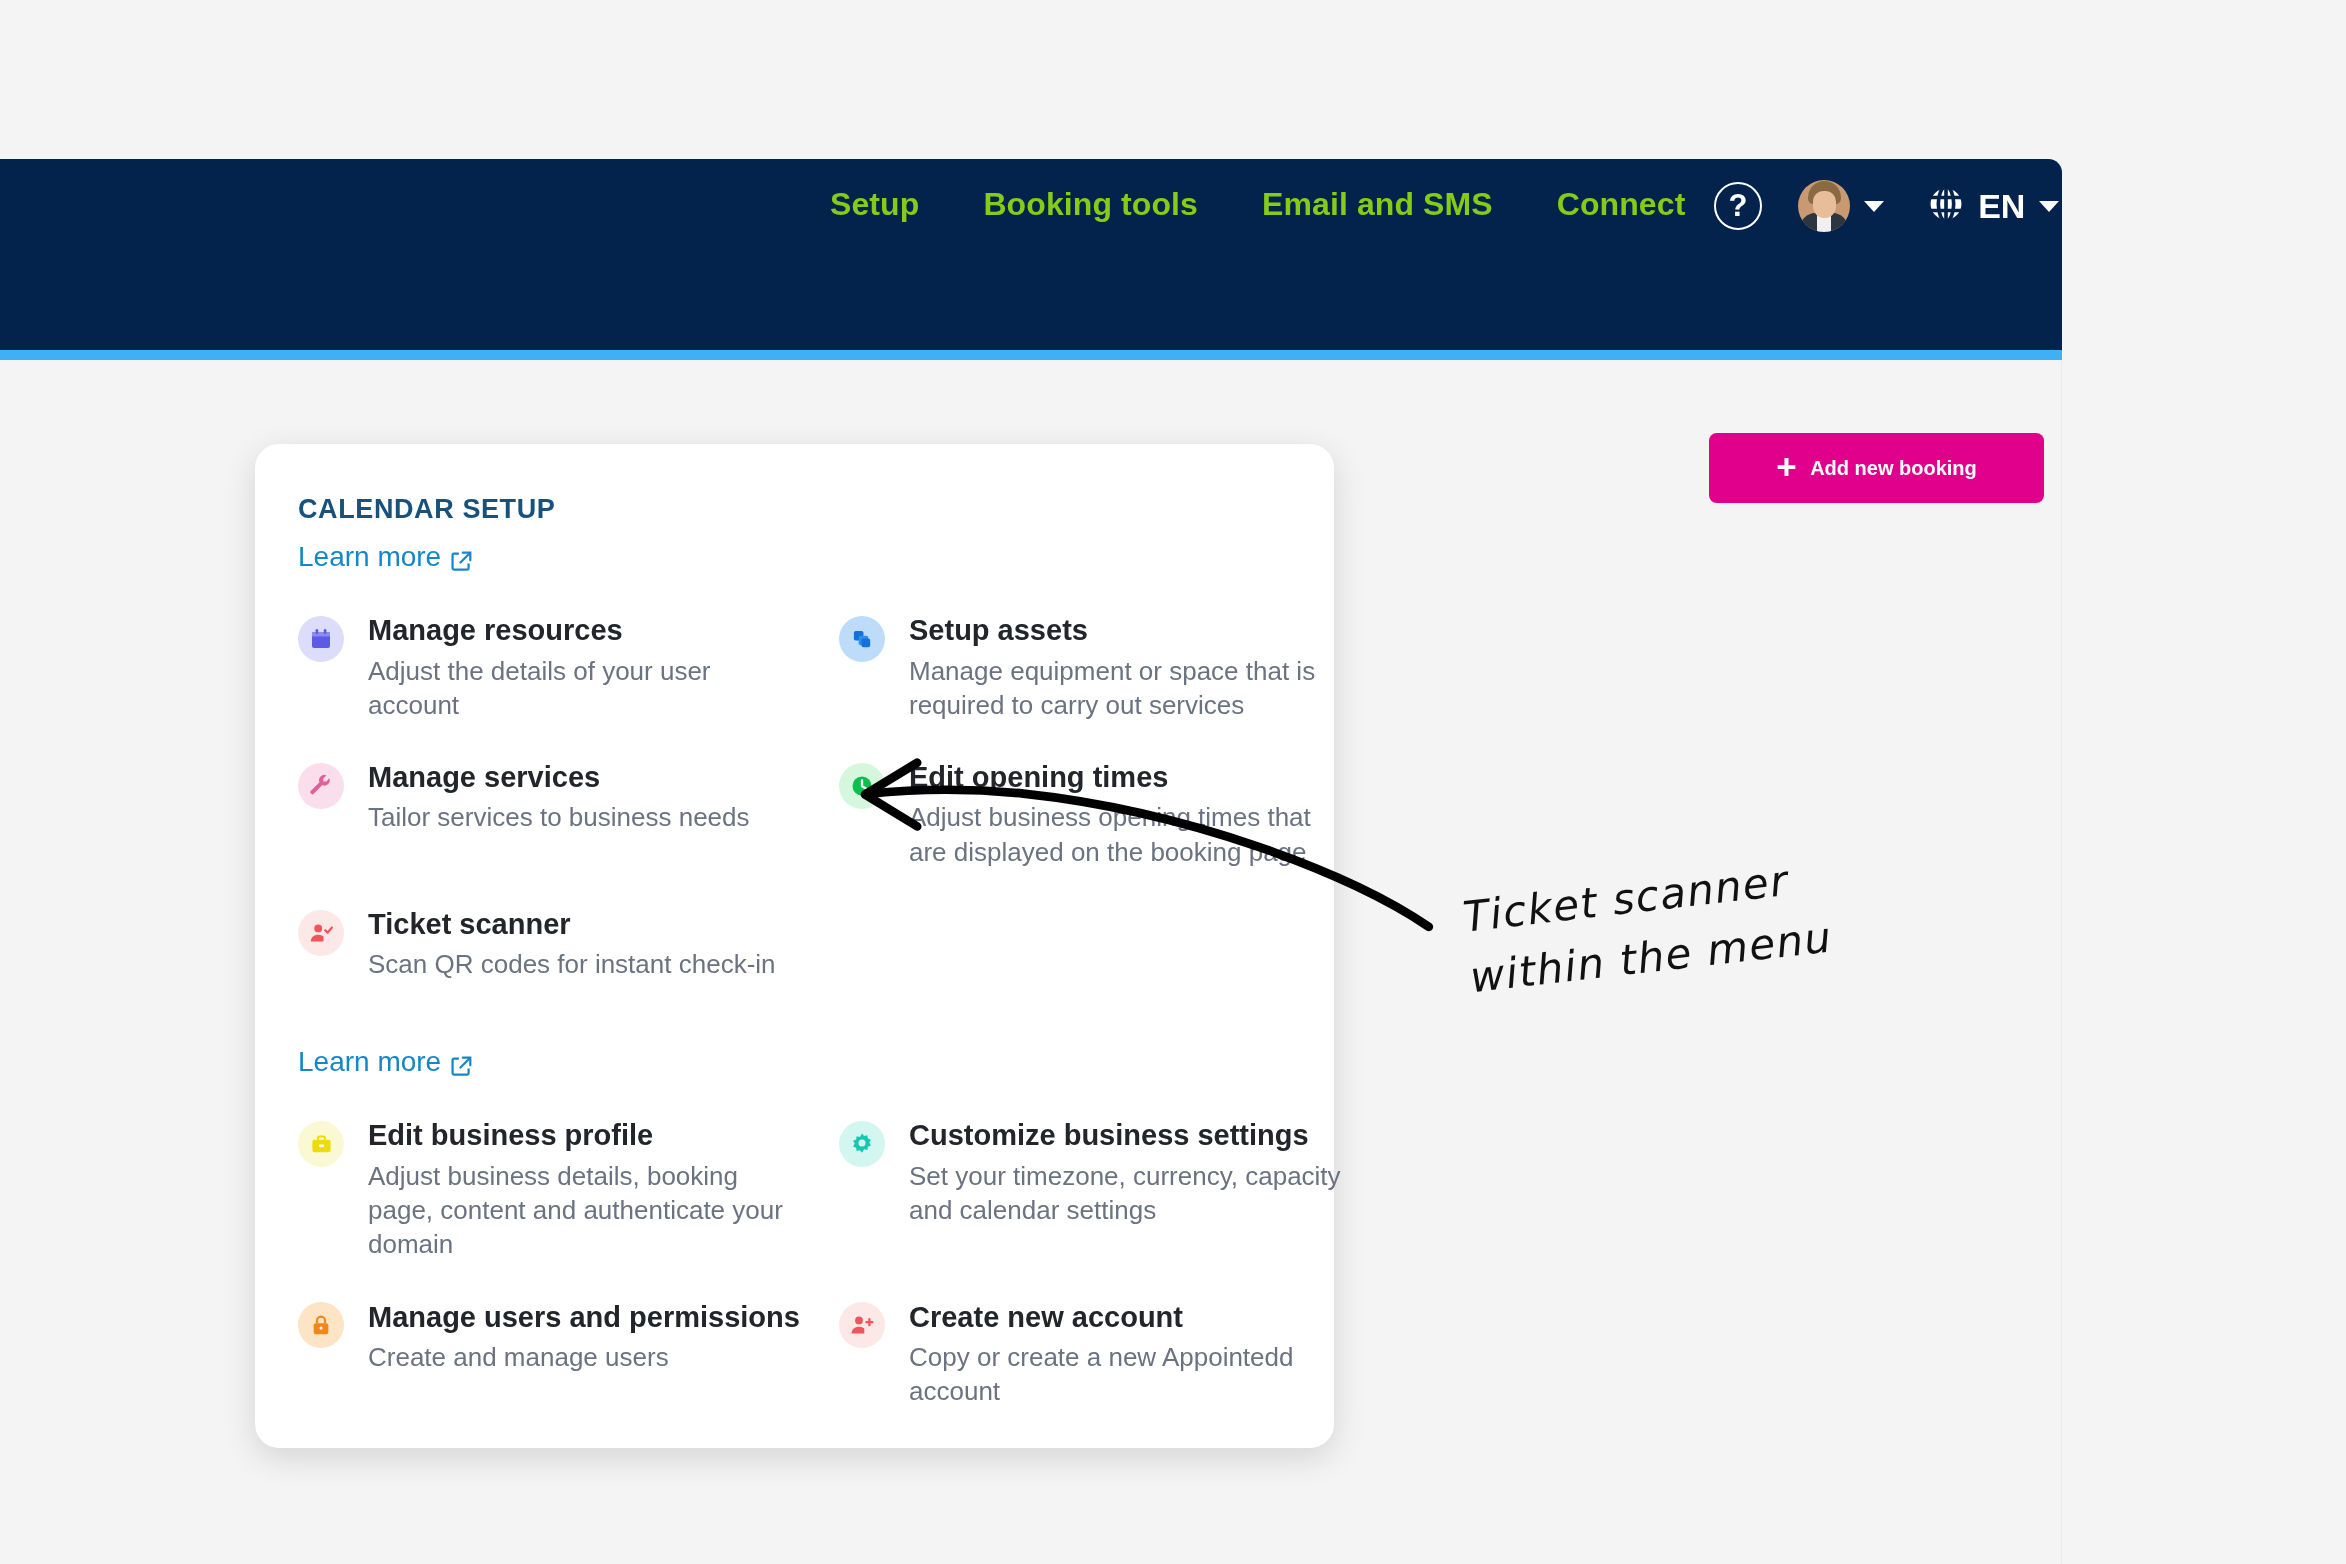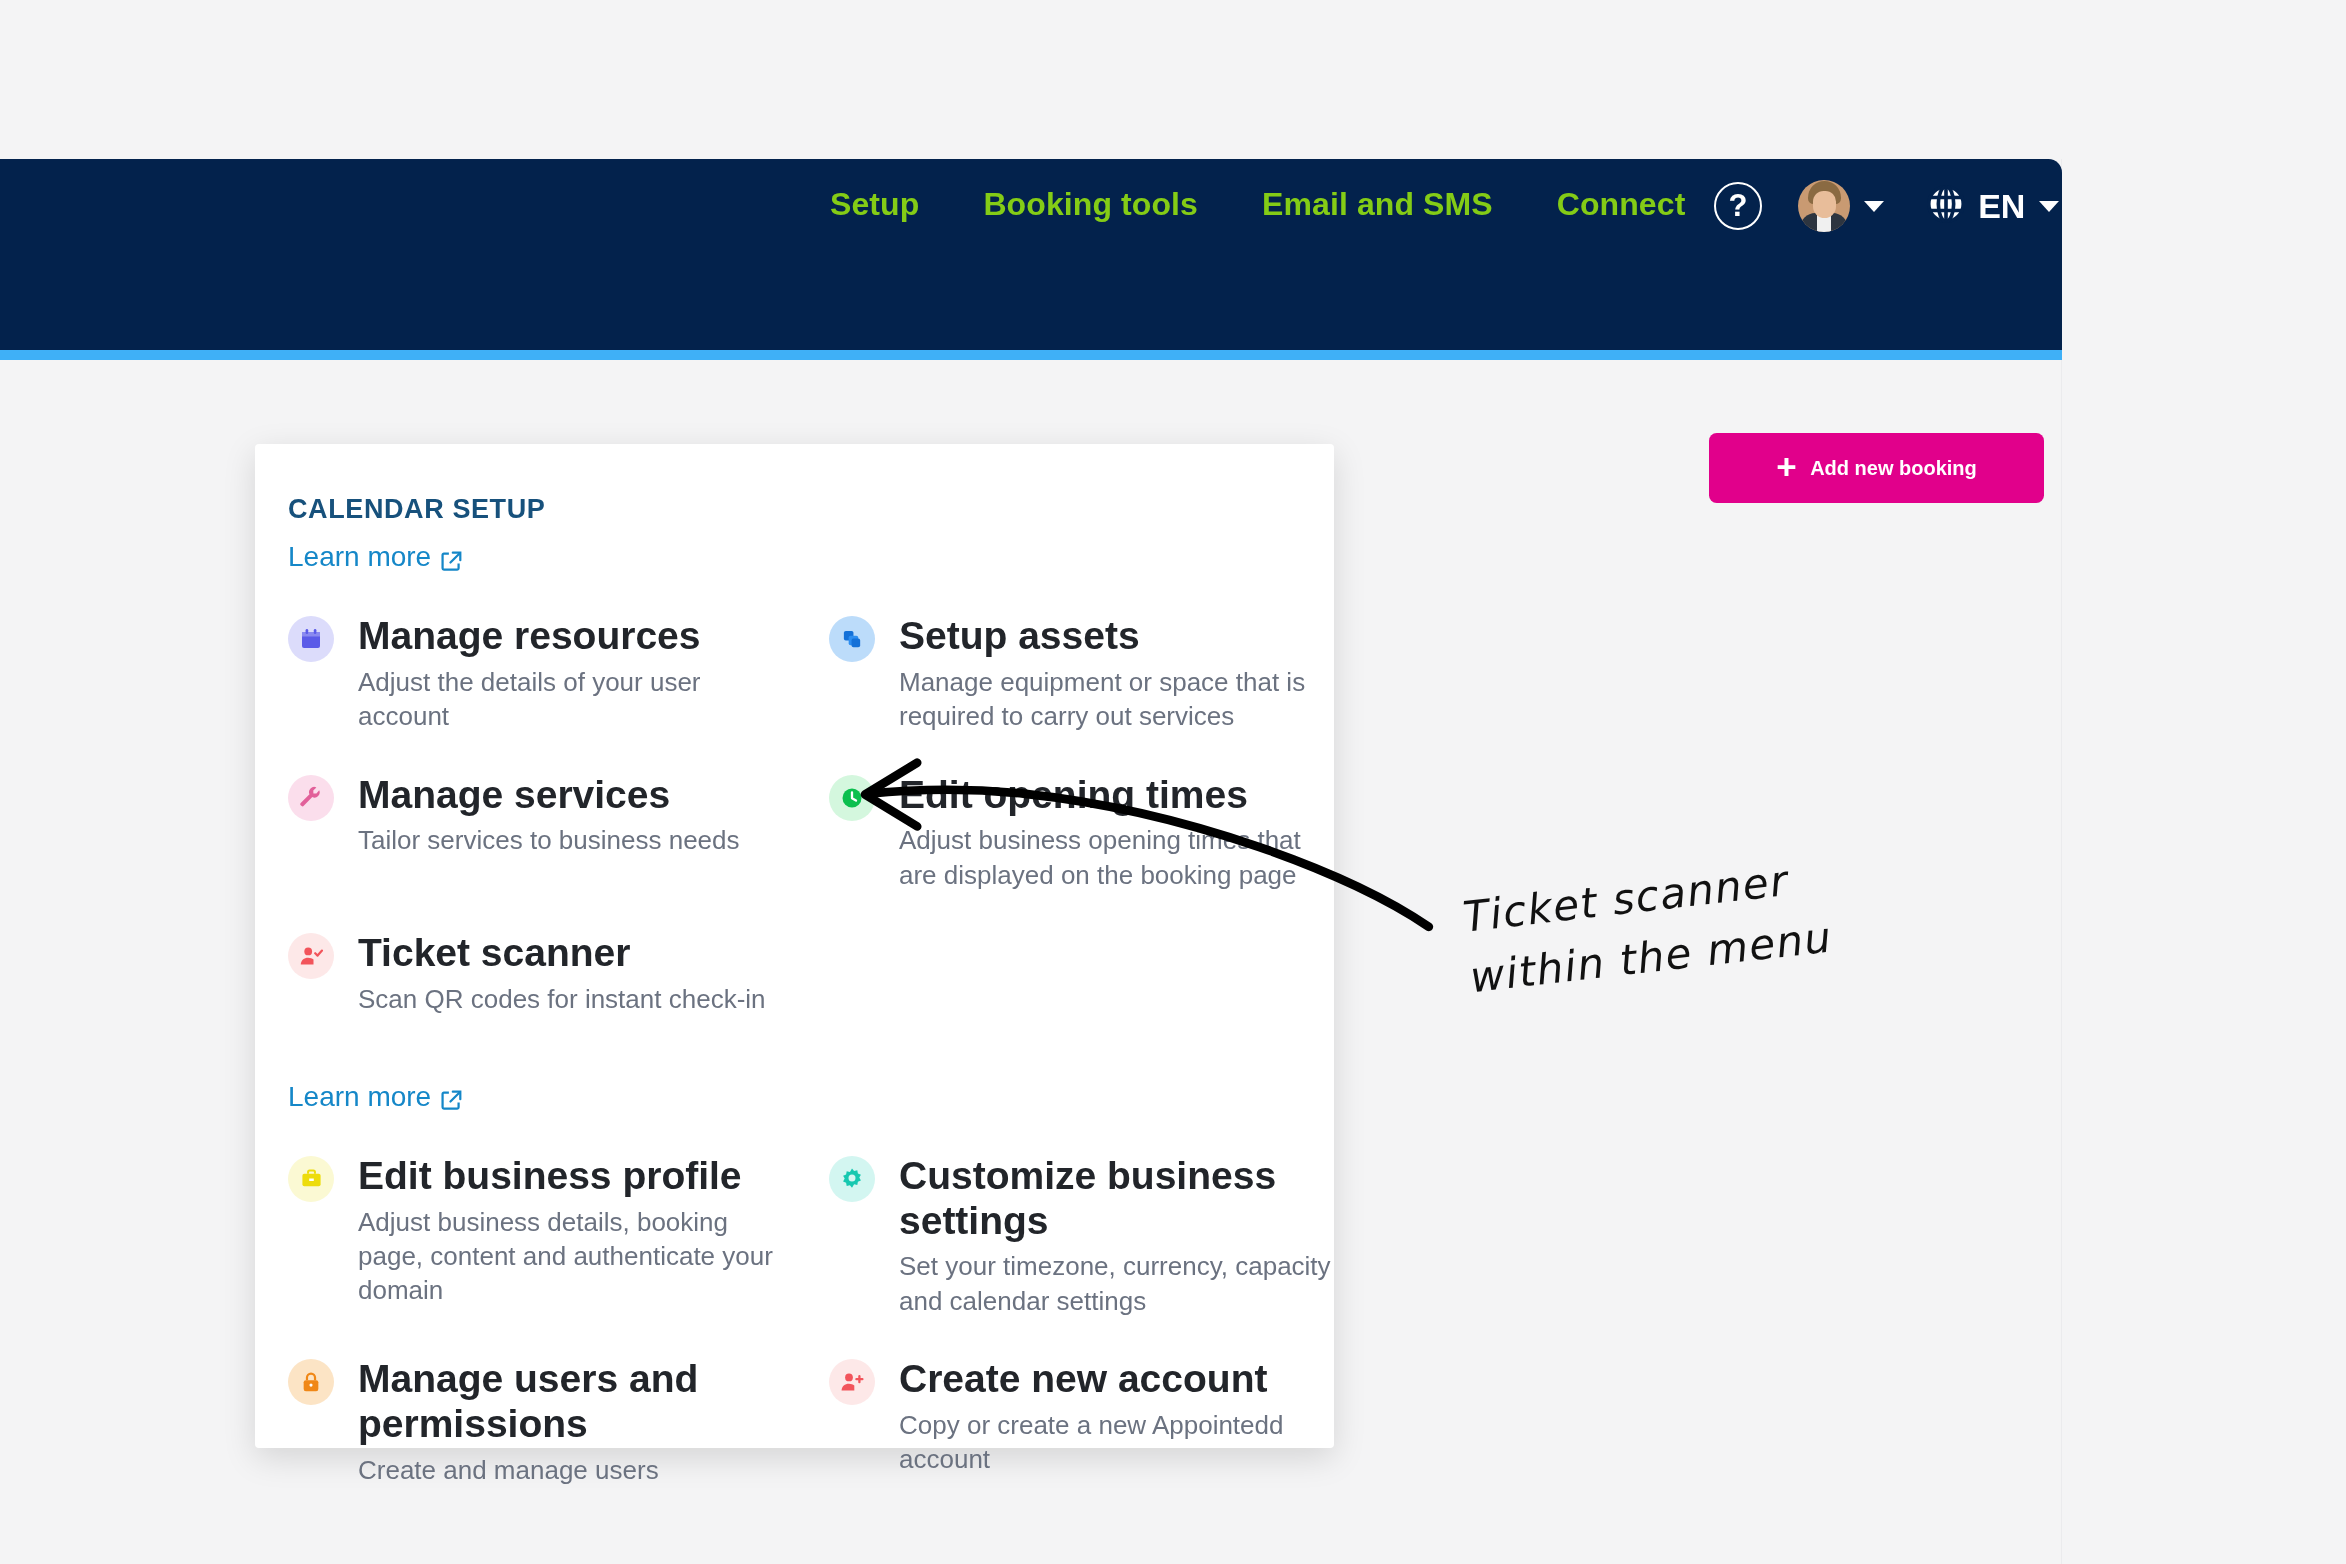--- a/index.html
+++ b/index.html
@@ -177,24 +177,24 @@
   }
 
   
   #menu-card {
     position: absolute;
     left: 255px;
     top: 285px;
     width: 1079px;
     height: 1004px;
     background: #ffffff;
-    border-radius: 4px;
+    border-radius: 24px;
     box-shadow: 0 9.7px 33px rgba(0,0,0,0.13);
     box-sizing: border-box;
-    padding: 50px 0 0 33px;
+    padding: 50px 0 0 43px;
   }
 
   .section-title {
     color: #17517c;
     font-size: 27px;
     font-weight: bold;
     letter-spacing: 0.6px;
     margin: 0;
   }
   .learn-more {
@@ -234,21 +234,21 @@
     border-radius: 50%;
     display: flex;
     align-items: center;
     justify-content: center;
     margin-top: 1.9px;
   }
   .item-icon svg { display: block; }
   .item-text { padding-top: 0px; }
   .item-title {
     color: #22252a;
-    font-size: 39px;
+    font-size: 29px;
     font-weight: bold;
     line-height: 1.15;
     margin: 0 0 5.8px 0;
   }
   .item-desc {
     color: #6b7280;
     font-size: 26px;
     line-height: 1.32;
     margin: 0;
     max-width: 454px;

